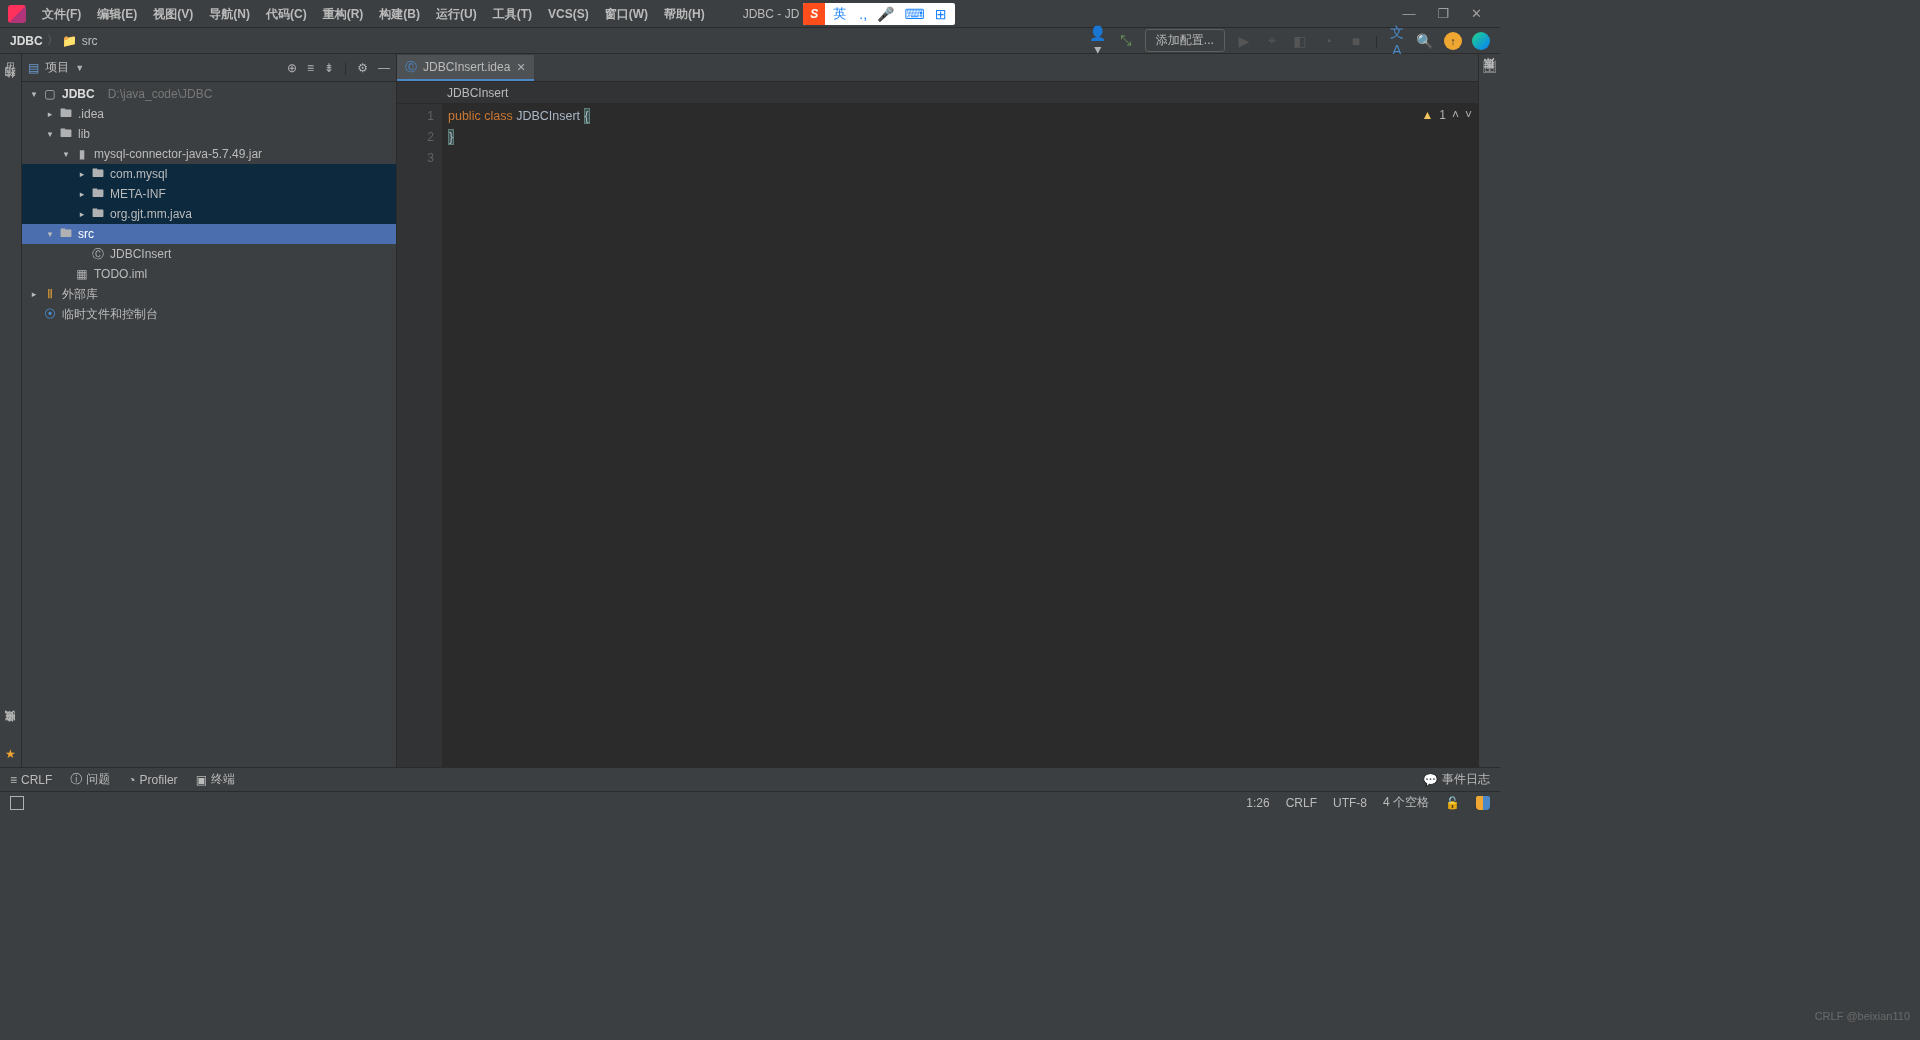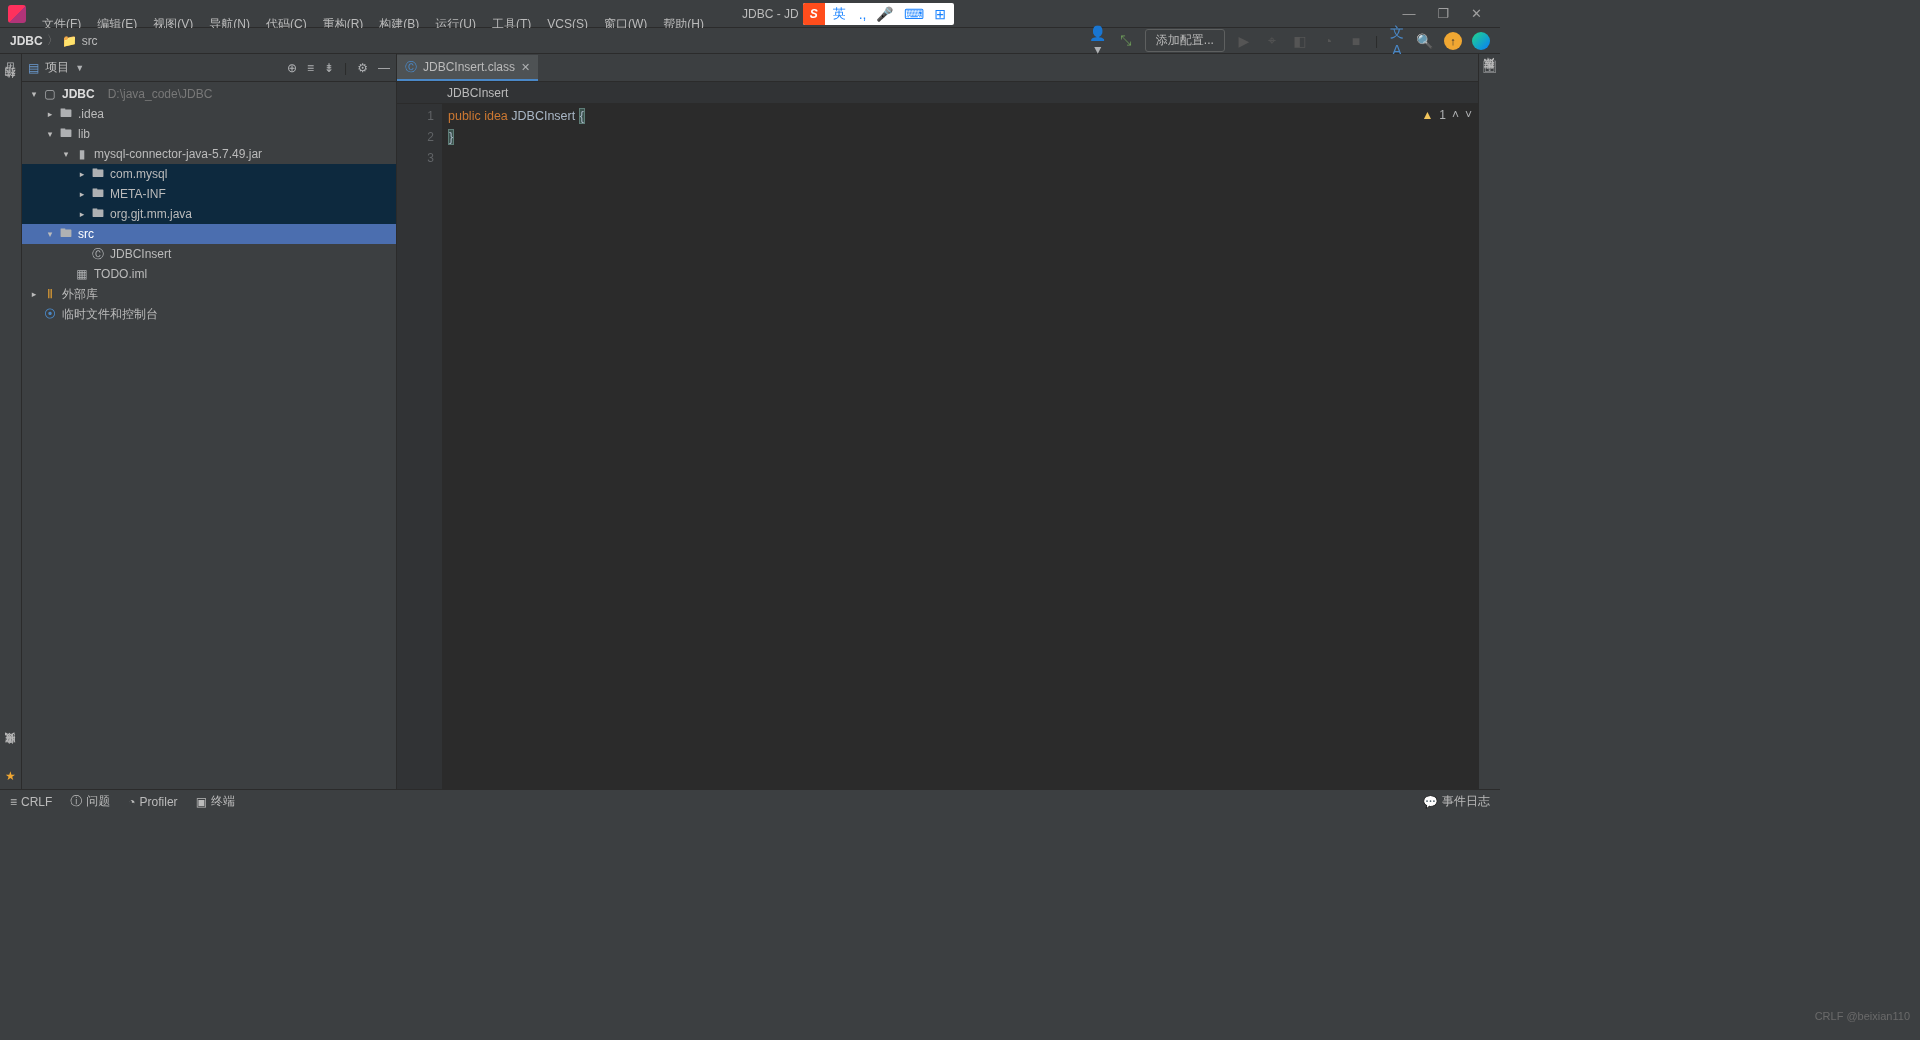--- a/index.html
+++ b/index.html
@@ -2,21 +2,21 @@
 <html><head>
 <meta charset="utf-8">
 <style>
 * { margin:0; padding:0; box-sizing:border-box; font-family:"Segoe UI","Microsoft YaHei",sans-serif; }
 body { background:#3c3f41; color:#bbbbbb; font-size:12px; overflow:hidden; width:1920px; height:1040px; transform-origin:top left; }
 
 .root{width:1500px;height:813px;display:flex;flex-direction:column;background:#3c3f41;}
 
 .menubar{height:28px;background:#3c3f41;display:flex;align-items:center;padding:0 4px;border-bottom:1px solid #2b2b2b;}
 .app-icon{width:18px;height:18px;background:linear-gradient(135deg,#fe315d 0%,#fe315d 50%,#b13478 50%,#b13478 100%);border-radius:3px;margin:0 8px 0 4px;}
-.menu-item{padding:10px 8px;color:#bbbbbb;cursor:default;height:28px;line-height:28px;}
+.menu-item{padding:0 8px;color:#bbbbbb;cursor:default;height:28px;line-height:28px;font-weight:bold;}
 .title-text{margin-left:30px;color:#bbbbbb;}
 .ime-bar{display:flex;align-items:center;background:#fff;height:22px;border-radius:2px;margin-left:4px;}
 .ime-s{width:22px;height:22px;background:#ff4d1c;color:#fff;display:flex;align-items:center;justify-content:center;font-weight:bold;font-style:italic;border-radius:2px 0 0 2px;}
 .ime-lang{color:#1a83ff;padding:0 8px;font-size:13px;}
 .ime-ic{color:#1a83ff;padding:0 5px;font-size:14px;}
 .win-controls{margin-left:auto;display:flex;gap:22px;padding-right:14px;color:#a0a0a0;}
 .win-controls span{font-size:13px;cursor:default;}
 
 .navbar{height:26px;background:#3c3f41;border-bottom:1px solid #2b2b2b;display:flex;align-items:center;padding:0 10px;}
 .crumb{display:flex;align-items:center;gap:4px;}
@@ -230,35 +230,35 @@
             <span class="ic" style="color:#4a88c7">⦿</span>
             <span>临时文件和控制台</span>
         </div>
       </div>
     </div>
 
     <div class="editor">
       <div class="tabstrip">
         <div class="tab">
           <span class="class-ic ic">Ⓒ</span>
-          <span>JDBCInsert.class</span>
+          <span>JDBCInsert.idea</span>
           <span class="close">✕</span>
         </div>
       </div>
       <div class="breadcrumb-bar">
         <span>JDBCInsert</span>
       </div>
       <div class="code-area">
         <div class="gutter">
           <div>1</div>
           <div>2</div>
           <div>3</div>
         </div>
         <div class="code">
-          <div><span class="kw">public</span> <span class="kw">idea</span> <span>JDBCInsert</span> <span class="brace hl-brace">{</span></div>
+          <div><span class="kw">public</span> <span class="kw">class</span> <span>JDBCInsert</span> <span class="brace hl-brace">{</span></div>
           <div><span class="brace hl-brace">}</span></div>
           <div>&nbsp;</div>
         </div>
         <div class="inspect">
           <span class="warn">▲</span>
           <span>1</span>
           <span>˄</span>
           <span>˅</span>
         </div>
       </div>
@@ -286,14 +286,25 @@
     <div class="bt-item">
         <span>▣</span>
         <span>终端</span>
       </div>
     <div class="bt-item right">
         <span>💬</span>
         <span>事件日志</span>
       </div>
   </div>
 
+  <div class="status">
+    <div class="sq"></div>
+    <div class="status-right">
+      <span>1:26</span>
+      <span>CRLF</span>
+      <span>UTF-8</span>
+      <span>4 个空格</span>
+      <span class="lock">🔓</span>
+      <span class="shield"></span>
+    </div>
+  </div>
   <div class="watermark">CRLF @beixian110</div>
 </div>
 
 </body></html>

